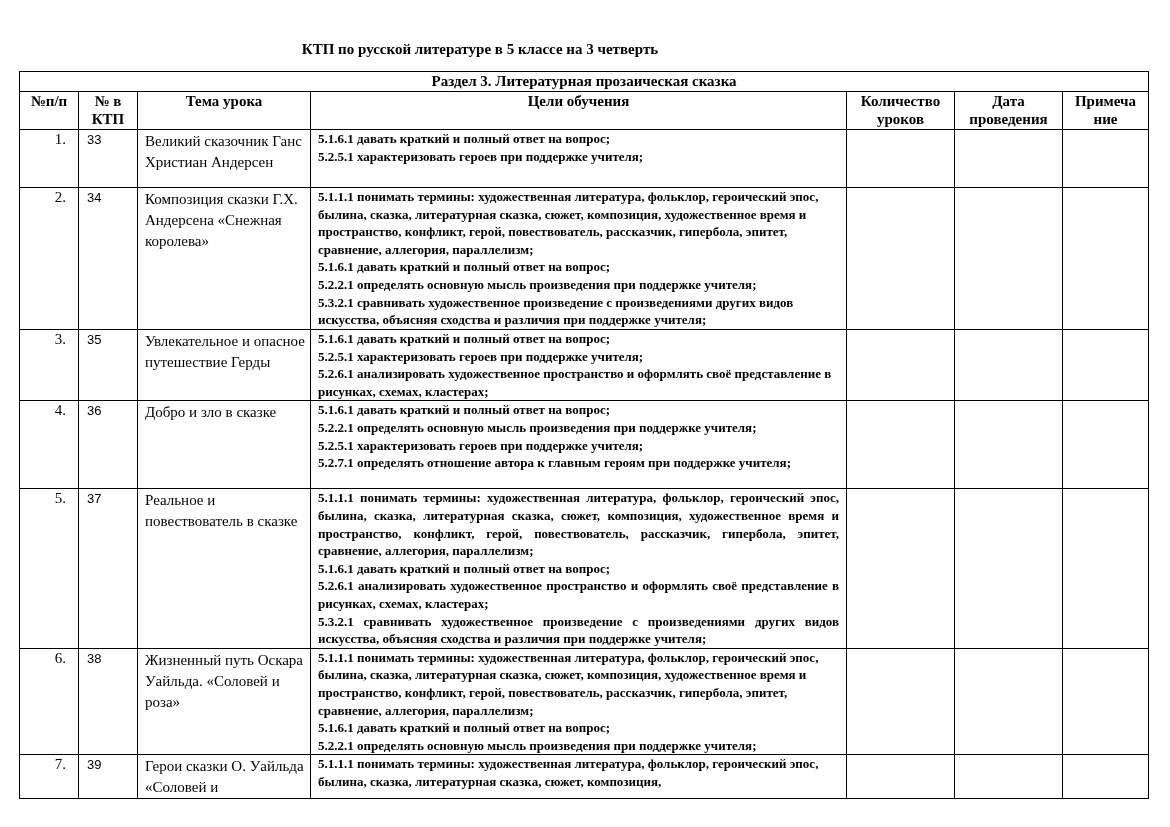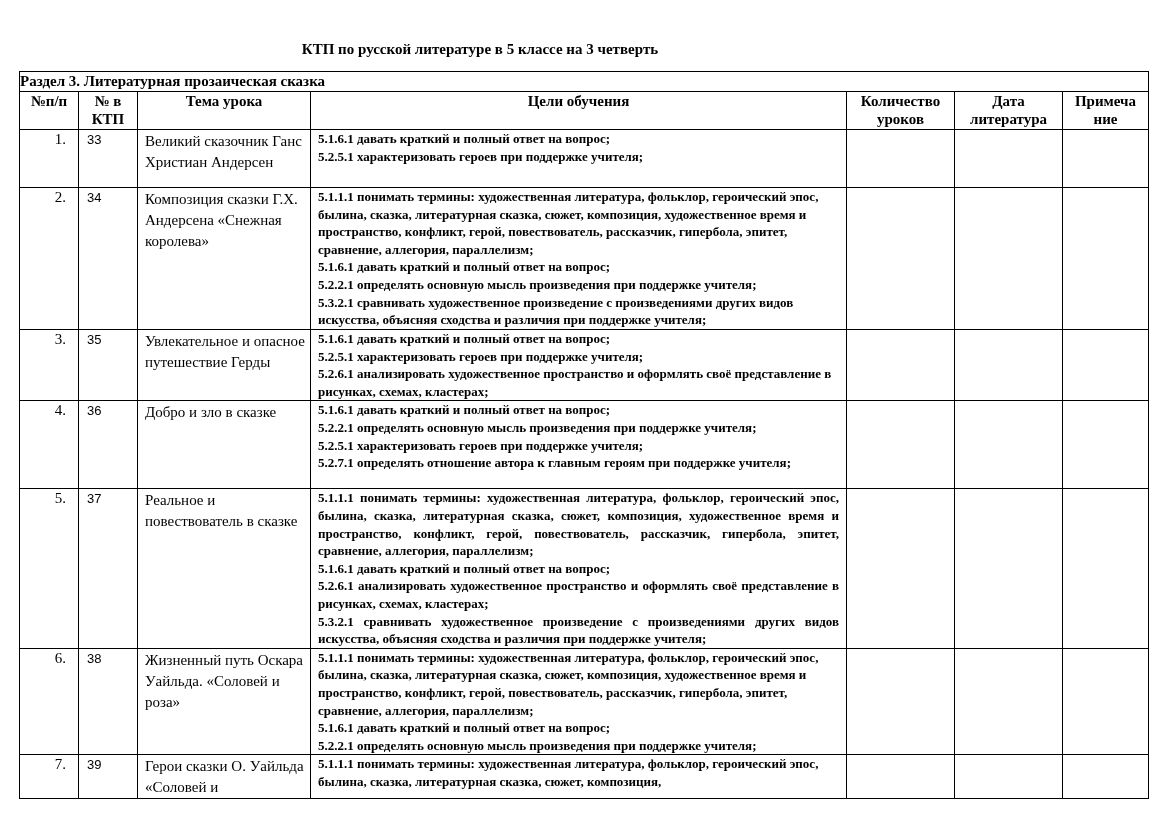--- a/index.html
+++ b/index.html
@@ -1,20 +1,20 @@
 <!DOCTYPE html>
 <html><head>
 <meta charset="utf-8">
 <style>
   html, body { margin: 0; padding: 0; background: #ffffff; }
   body { width: 1170px; height: 827px; position: relative; overflow: hidden; font-family: "Liberation Serif", serif; color: #000; }
   .doc-title { position: absolute; left: 0; width: 960px; top: 40px; text-align: center; font-weight: bold; font-size: 15px; line-height: 18px; }
   table.ktp { position: absolute; left: 19px; top: 71px; border-collapse: collapse; table-layout: fixed; width: 1129px; }
   table.ktp td, table.ktp th { border: 1.3px solid #000; padding: 0; vertical-align: top; }
-  .section-row td { height: 19px; text-align: left; font-weight: bold; font-size: 15px; line-height: 18px; }
+  .section-row td { height: 19px; text-align: center; font-weight: bold; font-size: 15px; line-height: 18px; }
   .head-row th { height: 37px; font-size: 15px; line-height: 18px; font-weight: bold; text-align: center; padding-top: 1px; }
   .c-num { text-align: right; padding-right: 12px !important; font-size: 15px; line-height: 19px; }
   .c-ktp { font-size: 13px; line-height: 16px; padding-left: 8px !important; padding-top: 2px !important; font-family: "Liberation Sans", sans-serif; margin-left: 44px; }
   .c-topic { font-size: 15px; line-height: 21px; padding-left: 7px !important; padding-right: 4px !important; padding-top: 1px !important; }
   .c-goals { font-size: 13px; line-height: 17.6px; padding-left: 7px !important; padding-right: 7px !important; font-weight: bold; }
   .c-goals .line { display: block; }
   .c-goals.justify .line { text-align: justify; }
   .empty { }
 </style>
 </head>
@@ -35,21 +35,21 @@
   <tbody>
       <tr class="section-row">
     <td colspan="7">Раздел 3. Литературная прозаическая сказка</td>
   </tr>
   <tr class="head-row">
     <th><span>№п/п</span></th>
     <th><span>№ в</span><br><span>КТП</span></th>
     <th><span>Тема урока</span></th>
     <th><span>Цели обучения</span></th>
     <th><span>Количество</span><br><span>уроков</span></th>
-    <th><span>Дата</span><br><span>литература</span></th>
+    <th><span>Дата</span><br><span>проведения</span></th>
     <th><span>Примеча</span><br><span>ние</span></th>
   </tr>
   </tbody>
     <tbody id="rows-body">
       <tr style="height: 58px;">
         <td class="c-num">1.</td>
         <td class="c-ktp">33</td>
         <td class="c-topic">Великий сказочник Ганс Христиан Андерсен</td>
         <td class="c-goals">
           <span class="line">5.1.6.1 давать краткий и полный ответ на вопрос;</span>

